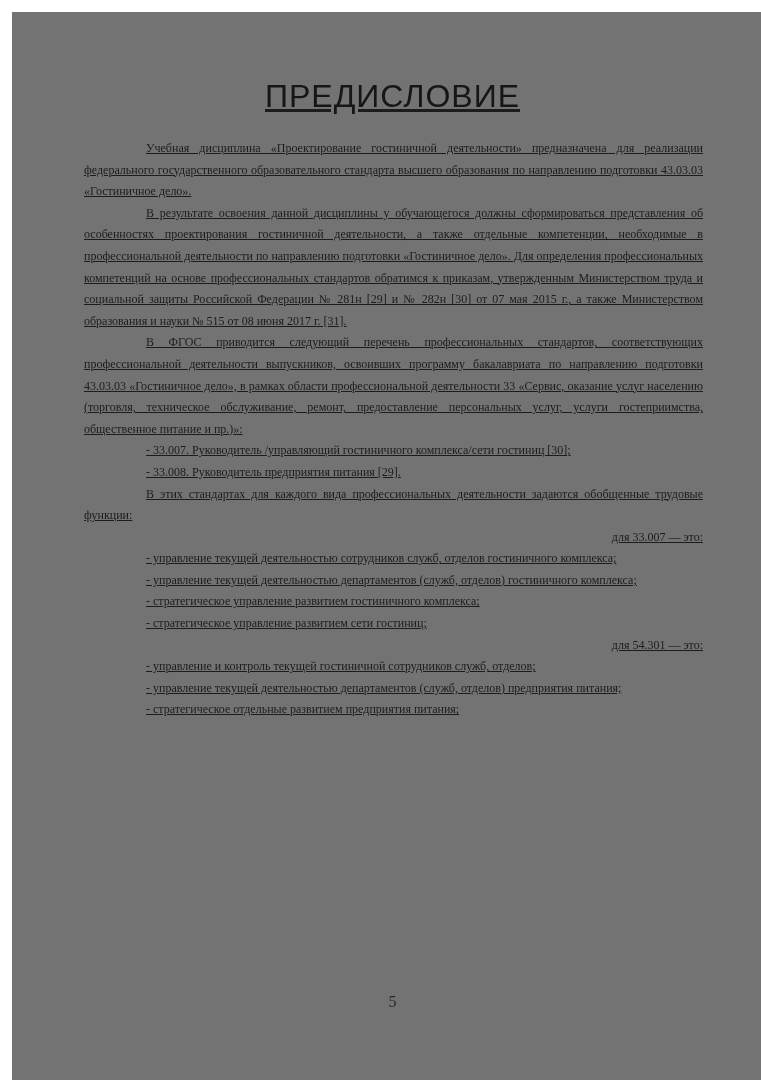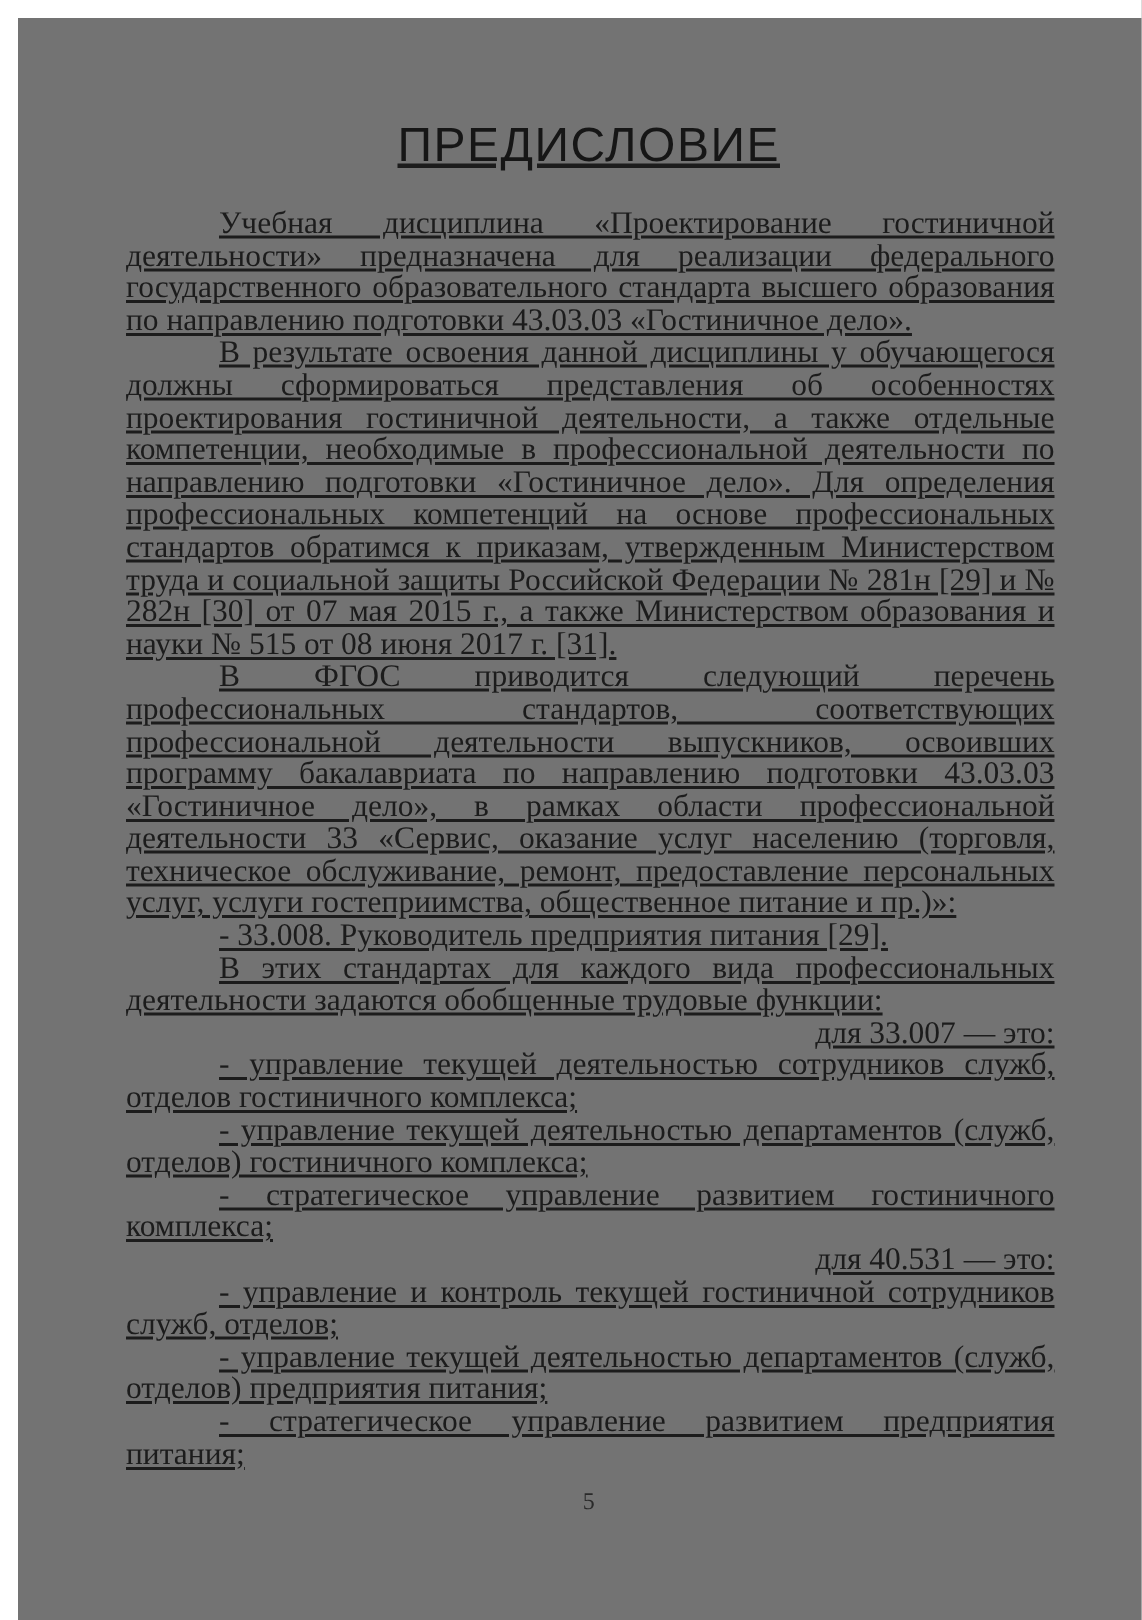--- a/index.html
+++ b/index.html
@@ -25,21 +25,21 @@
     text-align: center;
     font-family: "Liberation Sans", "DejaVu Sans", sans-serif;
     font-weight: 400;
     font-size: 32px;
     line-height: 40px;
     letter-spacing: 1px;
     color: #161616;
   }
   .content {
     margin: 22px 70px 0 72px;
-    font-size: 21px;
+    font-size: 12px;
     line-height: 21.6px;
     text-align: justify;
   }
   .paragraph,
   .list-item {
     margin: 0;
     text-indent: 62px;
     text-align: justify;
   }
   .centered-line {
@@ -61,27 +61,29 @@
 <body>
 
 <div class="page">
 
   <h1 class="doc-title">ПРЕДИСЛОВИЕ</h1>
 
   <div class="content">
     <p class="paragraph">Учебная дисциплина «Проектирование гостиничной деятельности» предназначена для реализации федерального государственного образовательного стандарта высшего образования по направлению подготовки 43.03.03 «Гостиничное дело».</p>
     <p class="paragraph">В результате освоения данной дисциплины у обучающегося должны сформироваться представления об особенностях проектирования гостиничной деятельности, а также отдельные компетенции, необходимые в профессиональной деятельности по направлению подготовки «Гостиничное дело». Для определения профессиональных компетенций на основе профессиональных стандартов обратимся к приказам, утвержденным Министерством труда и социальной защиты Российской Федерации № 281н [29] и № 282н [30] от 07 мая 2015 г., а также Министерством образования и науки № 515 от 08 июня 2017 г. [31].</p>
     <p class="paragraph">В ФГОС приводится следующий перечень профессиональных стандартов, соответствующих профессиональной деятельности выпускников, освоивших программу бакалавриата по направлению подготовки 43.03.03 «Гостиничное дело», в рамках области профессиональной деятельности 33 «Сервис, оказание услуг населению (торговля, техническое обслуживание, ремонт, предоставление персональных услуг, услуги гостеприимства, общественное питание и пр.)»:</p>
+    <p class="list-item">- 33.007. Руководитель /управляющий гостиничного комплекса/сети гостиниц [30];</p>
     <p class="list-item">- 33.008. Руководитель предприятия питания [29].</p>
     <p class="paragraph">В этих стандартах для каждого вида профессиональных деятельности задаются обобщенные трудовые функции:</p>
     <p class="centered-line">для 33.007 — это:</p>
     <p class="list-item">- управление текущей деятельностью сотрудников служб, отделов гостиничного комплекса;</p>
     <p class="list-item">- управление текущей деятельностью департаментов (служб, отделов) гостиничного комплекса;</p>
     <p class="list-item">- стратегическое управление развитием гостиничного комплекса;</p>
-    <p class="centered-line">для 40.531 — это:</p>
+    <p class="list-item">- стратегическое управление развитием сети гостиниц;</p>
+    <p class="centered-line">для 54.301 — это:</p>
     <p class="list-item">- управление и контроль текущей гостиничной сотрудников служб, отделов;</p>
     <p class="list-item">- управление текущей деятельностью департаментов (служб, отделов) предприятия питания;</p>
-    <p class="list-item">- стратегическое управление развитием предприятия питания;</p>
+    <p class="list-item">- стратегическое отдельные развитием предприятия питания;</p>
   </div>
 
   <div class="page-number">5</div>
 
 </div>
 
 </body></html>

